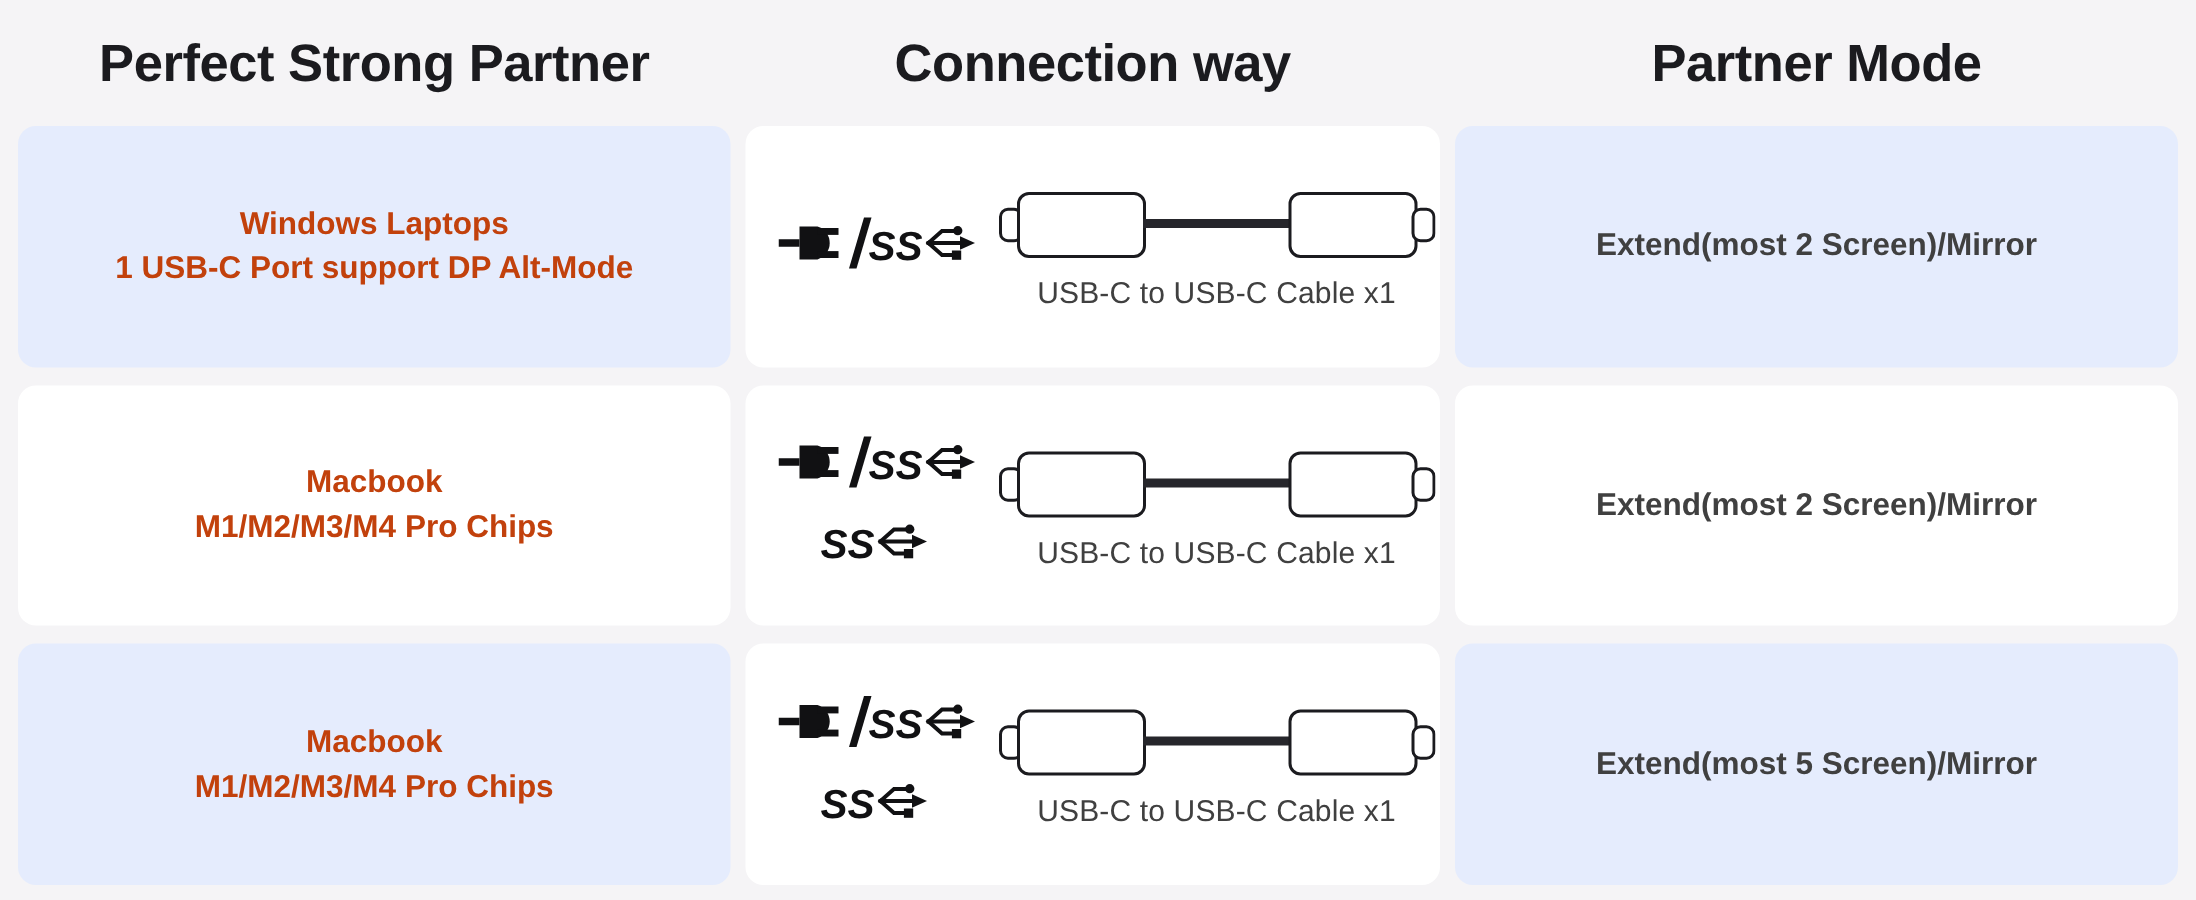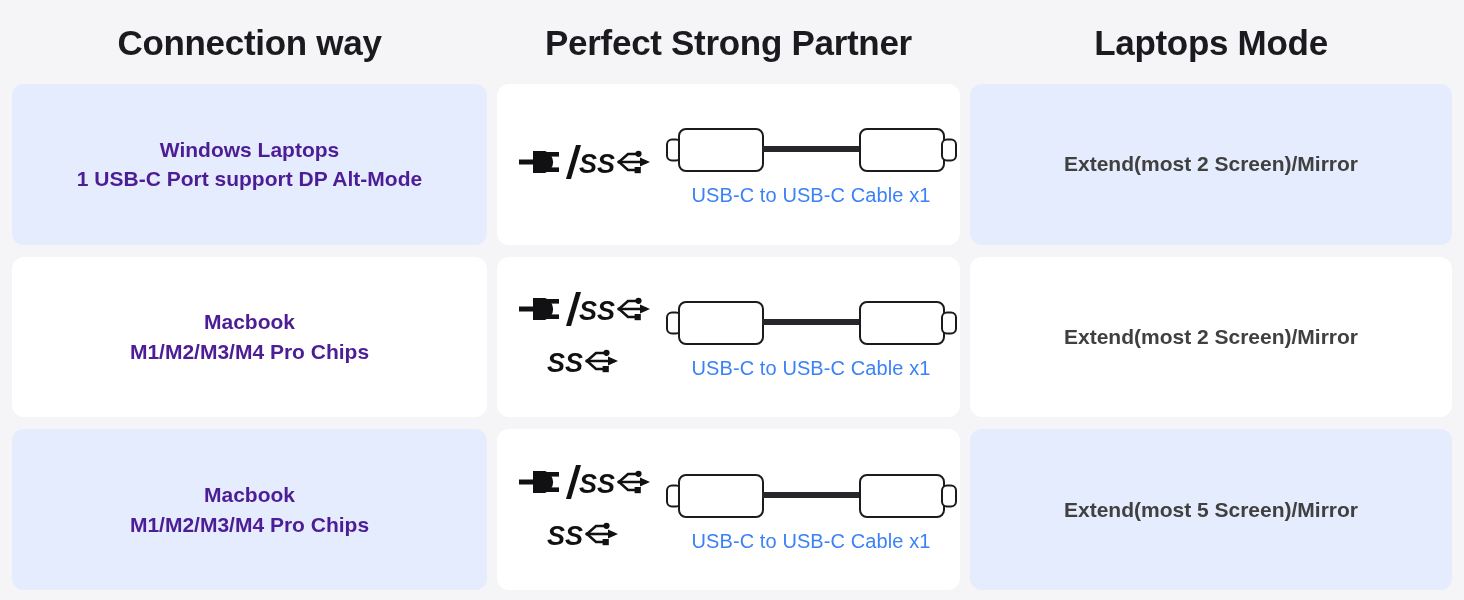--- a/index.html
+++ b/index.html
@@ -63,21 +63,21 @@
     overflow: hidden;
   }
 
   .cell.blue  { background: #e5ecfd; }
   .cell.white { background: #ffffff; }
 
   .cell-text {
     text-align: center;
     font-size: 21px;
     font-weight: bold;
-    color: #4c1d95;
+    color: #c2410c;
     line-height: 1.42;
     padding: 0 10px;
   }
 
   .cell-text .line { display: block; white-space: nowrap; }
 
   .mode-text {
     text-align: center;
     font-size: 21px;
     font-weight: bold;
@@ -114,36 +114,36 @@
     display: flex;
     flex-direction: column;
     align-items: center;
     justify-content: center;
     flex: none;
     margin-left: 8px;
   }
 
   .cable-caption {
     font-size: 20px;
-    color: #3b82f6;
+    color: #404040;
     white-space: nowrap;
     margin-top: 1px;
     font-weight: normal;
     letter-spacing: 0.1px;
   }
 </style>
 </head>
 <body>
 
 <div class="sheet">
 
   <div class="header-row">
+    <div class="col-title">Perfect Strong Partner</div>
     <div class="col-title">Connection way</div>
-    <div class="col-title">Perfect Strong Partner</div>
-    <div class="col-title">Laptops Mode</div>
+    <div class="col-title">Partner Mode</div>
   </div>
 
   <div class="body-rows">
 
     <div class="trow">
 
       <div class="cell blue">
         <div class="cell-text">
           <span class="line">Windows Laptops</span>
           <span class="line">1 USB-C Port support DP Alt-Mode</span>

